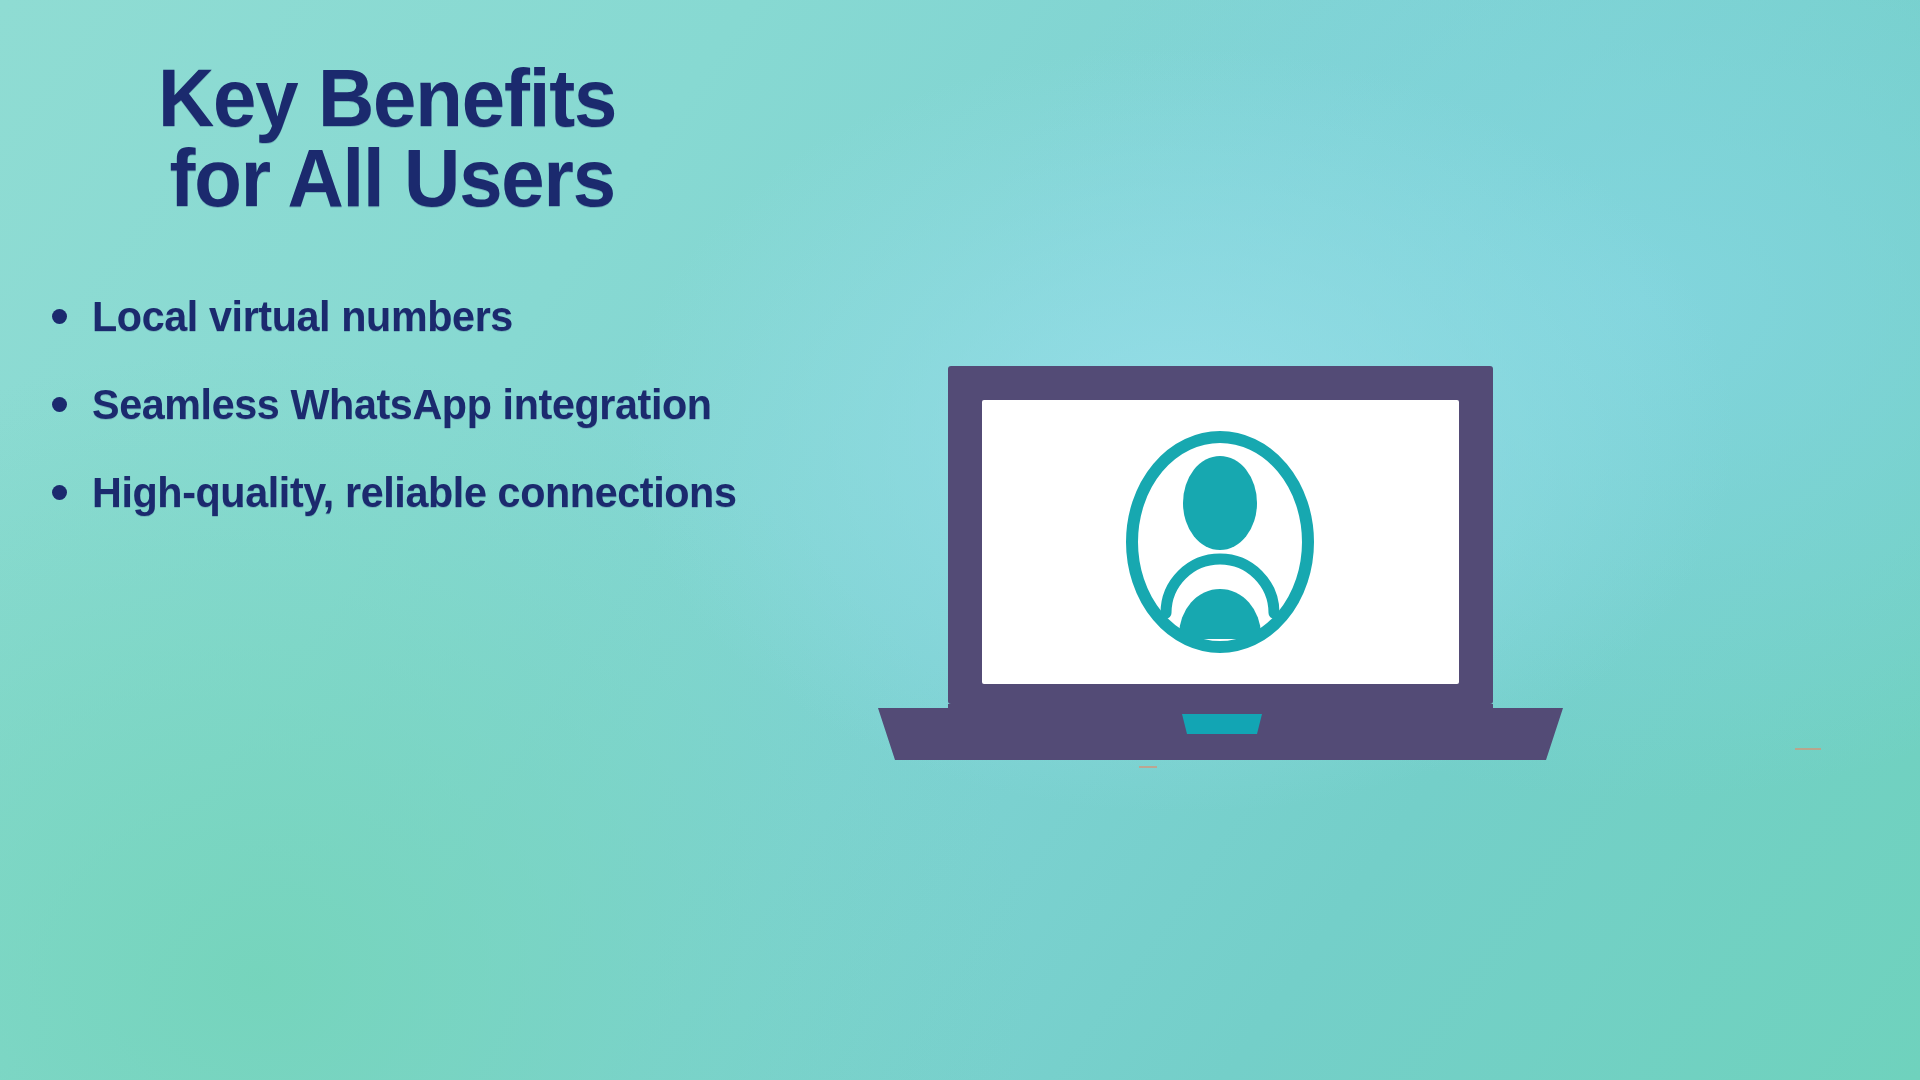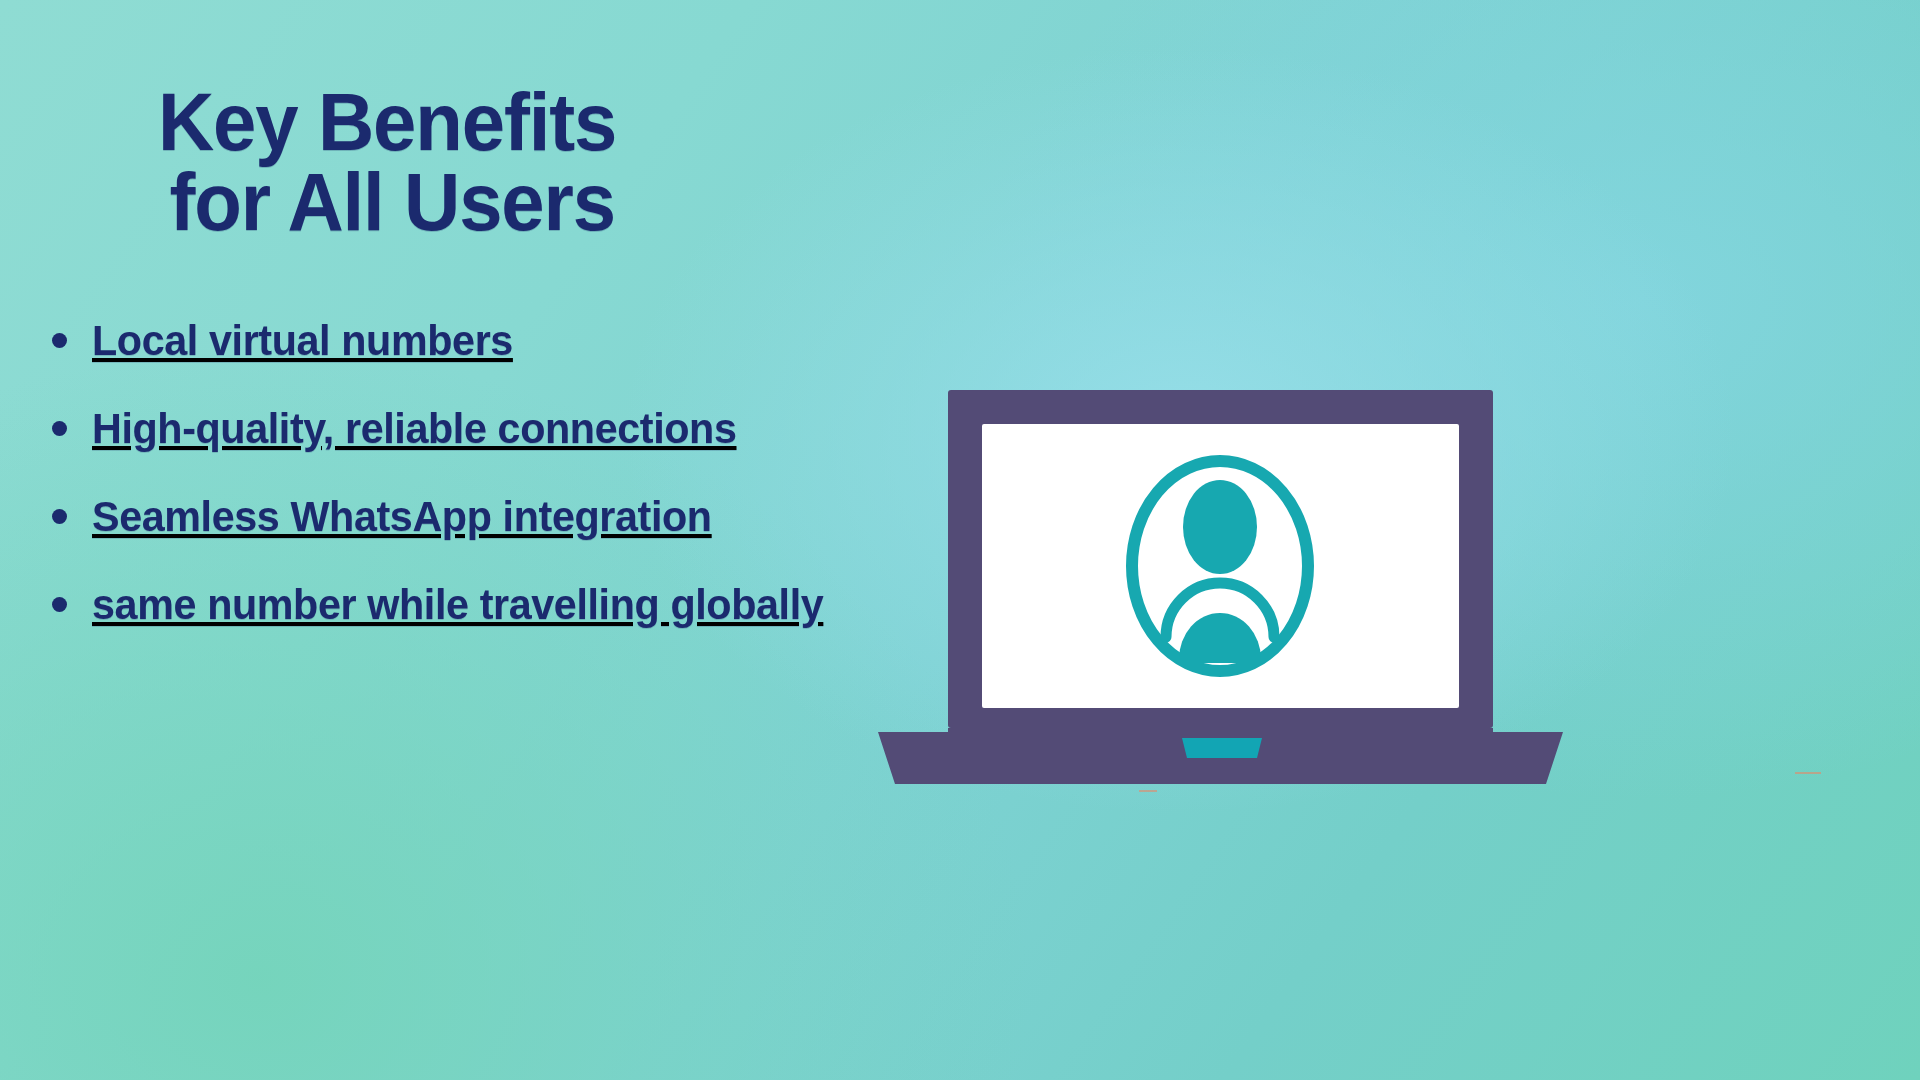--- a/index.html
+++ b/index.html
@@ -10,41 +10,41 @@
     background:#7fd4cd;
   }
   #stage{
     position:absolute; inset:0;
     background:
       radial-gradient(900px 620px at 1180px 430px, rgba(150,222,232,0.95) 0%, rgba(150,222,232,0.0) 62%),
       radial-gradient(1000px 760px at 1640px 300px, rgba(132,214,224,0.85) 0%, rgba(132,214,224,0) 66%),
       radial-gradient(1100px 900px at 260px 980px, rgba(116,212,186,0.90) 0%, rgba(116,212,186,0) 70%),
       linear-gradient(125deg, #8fdcd3 0%, #87d9d2 28%, #7ed2d3 52%, #74cfc9 74%, #6fd2bd 100%);
   }
-  .layer{ position:absolute; inset:0;margin-top:24px; }
+  .layer{ position:absolute; inset:0; }
 
   
   #heading{
     position:absolute; left:158px; top:58px; width:760px;
     color:#1b2a6e;
     font-family:"Liberation Sans", sans-serif;
     font-weight:bold;
     font-size:82px;
     line-height:0.97;
     letter-spacing:-1.2px;
     transform:scaleX(0.95);
     transform-origin:left top;
     text-shadow:0 1px 0 rgba(20,35,95,0.22);
   }
   #heading .ln{ display:block; white-space:nowrap; }
   #heading .ln2{ padding-left:12px; }
 
   
   #benefits{
-    position:absolute; left:52px; top:272px; width:1000px;text-decoration:underline;
+    position:absolute; left:52px; top:272px; width:1000px;
   }
   .b-row{
     display:flex; align-items:center;
     height:88px;
   }
   .b-dot{
     width:15px; height:15px; border-radius:50%;
     background:#1b2a6e; flex:0 0 auto;
     margin-right:25px;
   }
@@ -126,32 +126,28 @@
 
     <div class="b-row">
       <span class="b-dot"></span>
       <span class="b-txt">Local virtual numbers</span>
     </div>
 
 
 
     <div class="b-row">
       <span class="b-dot"></span>
-      <span class="b-txt">High-quality, reliable connections</span>
-    </div>
-
-    <div class="b-row">
-      <span class="b-dot"></span>
       <span class="b-txt">Seamless WhatsApp integration</span>
     </div>
 
     <div class="b-row">
       <span class="b-dot"></span>
-      <span class="b-txt">same number while travelling globally</span>
+      <span class="b-txt">High-quality, reliable connections</span>
     </div>
+
 
   </div>
 
 
   <div id="laptop">
     <svg viewBox="0 0 708 420" xmlns="http://www.w3.org/2000/svg" aria-hidden="true">
 
       <rect x="82" y="10" width="545" height="338" rx="3" fill="#534b76"></rect>
 
       <rect x="116" y="44" width="477" height="284" rx="2" fill="#ffffff"></rect>

